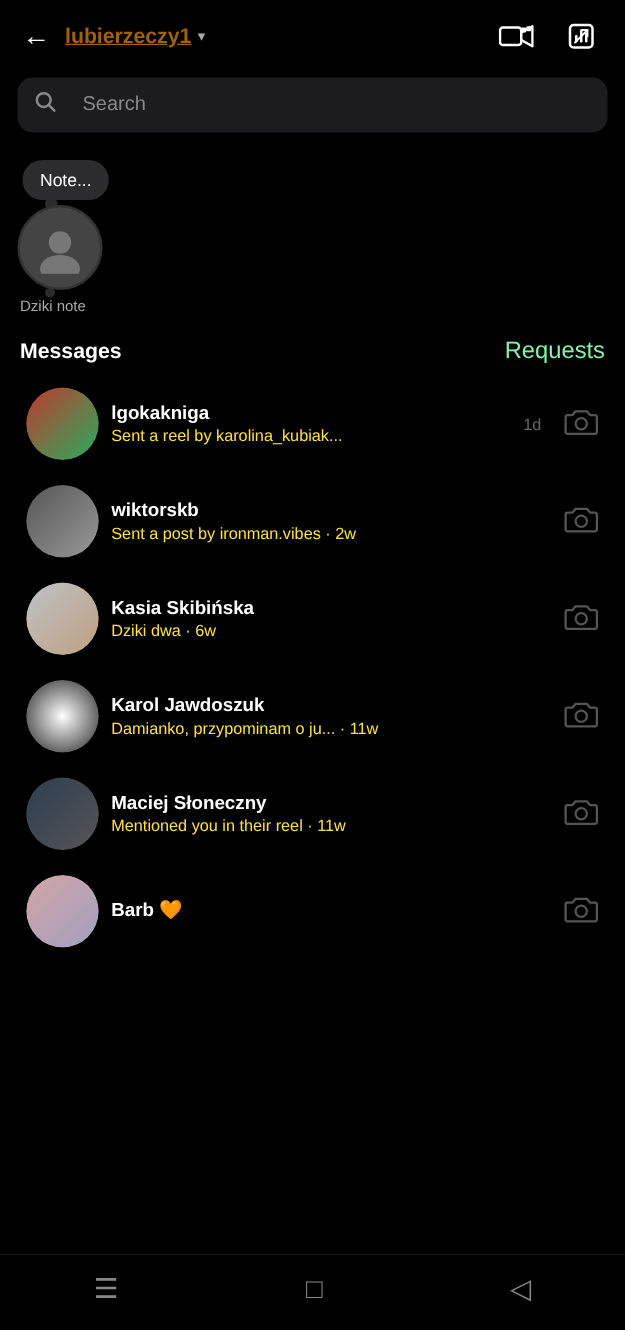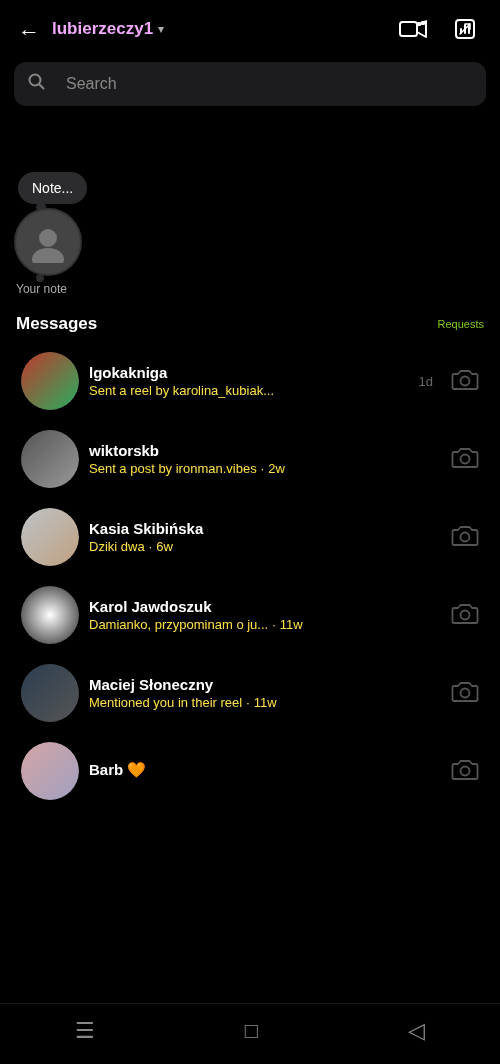--- a/index.html
+++ b/index.html
@@ -32,21 +32,22 @@
       cursor: pointer;
     }
     .username-row {
       display: flex;
       align-items: center;
       gap: 5px;
     }
     .username {
       font-size: 17px;
       font-weight: 700;
-      color: #f0abfc;
+      color: #a16207;
+      text-decoration: underline;
     }
     .chevron-down {
       font-size: 12px;
       color: #aaa;
     }
     .header-right {
       display: flex;
       align-items: center;
       gap: 18px;
     }
@@ -94,21 +95,20 @@
     .note-bubble {
       background: #2c2c2e;
       border-radius: 16px;
       padding: 8px 14px;
       font-size: 14px;
       color: #fff;
       margin-bottom: 6px;
       position: relative;
       left: 4px;
       top: 2px;
-      margin-top: 44px;
     }
     .note-bubble::after {
       content: '';
       position: absolute;
       bottom: -8px;
       left: 18px;
       width: 10px;
       height: 10px;
       background: #2c2c2e;
       border-radius: 50%;
@@ -145,22 +145,22 @@
       align-items: center;
       justify-content: space-between;
       padding: 8px 16px 8px 16px;
     }
     .messages-title {
       font-size: 17px;
       font-weight: 700;
       color: #fff;
     }
     .requests-link {
-      font-size: 11px;
-      color: #84cc16;
+      font-size: 19px;
+      color: #86efac;
       cursor: pointer;
     }
 
     
     .message-list {
       padding: 0 0 80px 0;
     }
     .message-item {
       display: flex;
       align-items: center;
@@ -299,21 +299,21 @@
     <div style="position:absolute; bottom:-6px; left:22px; width:8px; height:8px; background:#2c2c2e; border-radius:50%;"></div>
     <div class="note-avatar-wrap">
       <div class="note-avatar">
         <svg width="42" height="42" viewBox="0 0 42 42">
           <circle cx="21" cy="17" r="9" fill="#777"></circle>
           <ellipse cx="21" cy="38" rx="16" ry="11" fill="#777"></ellipse>
         </svg>
       </div>
     </div>
   </div>
-  <div class="your-note-label">Your note</div>
+  <div class="your-note-label">Dziki note</div>
 </div>
 
 <div class="messages-header">
   <span class="messages-title">Messages</span>
   <span class="requests-link">Requests</span>
 </div>
 
 <div class="message-list">
 <div class="message-item">
       <div class="avatar-wrap">

